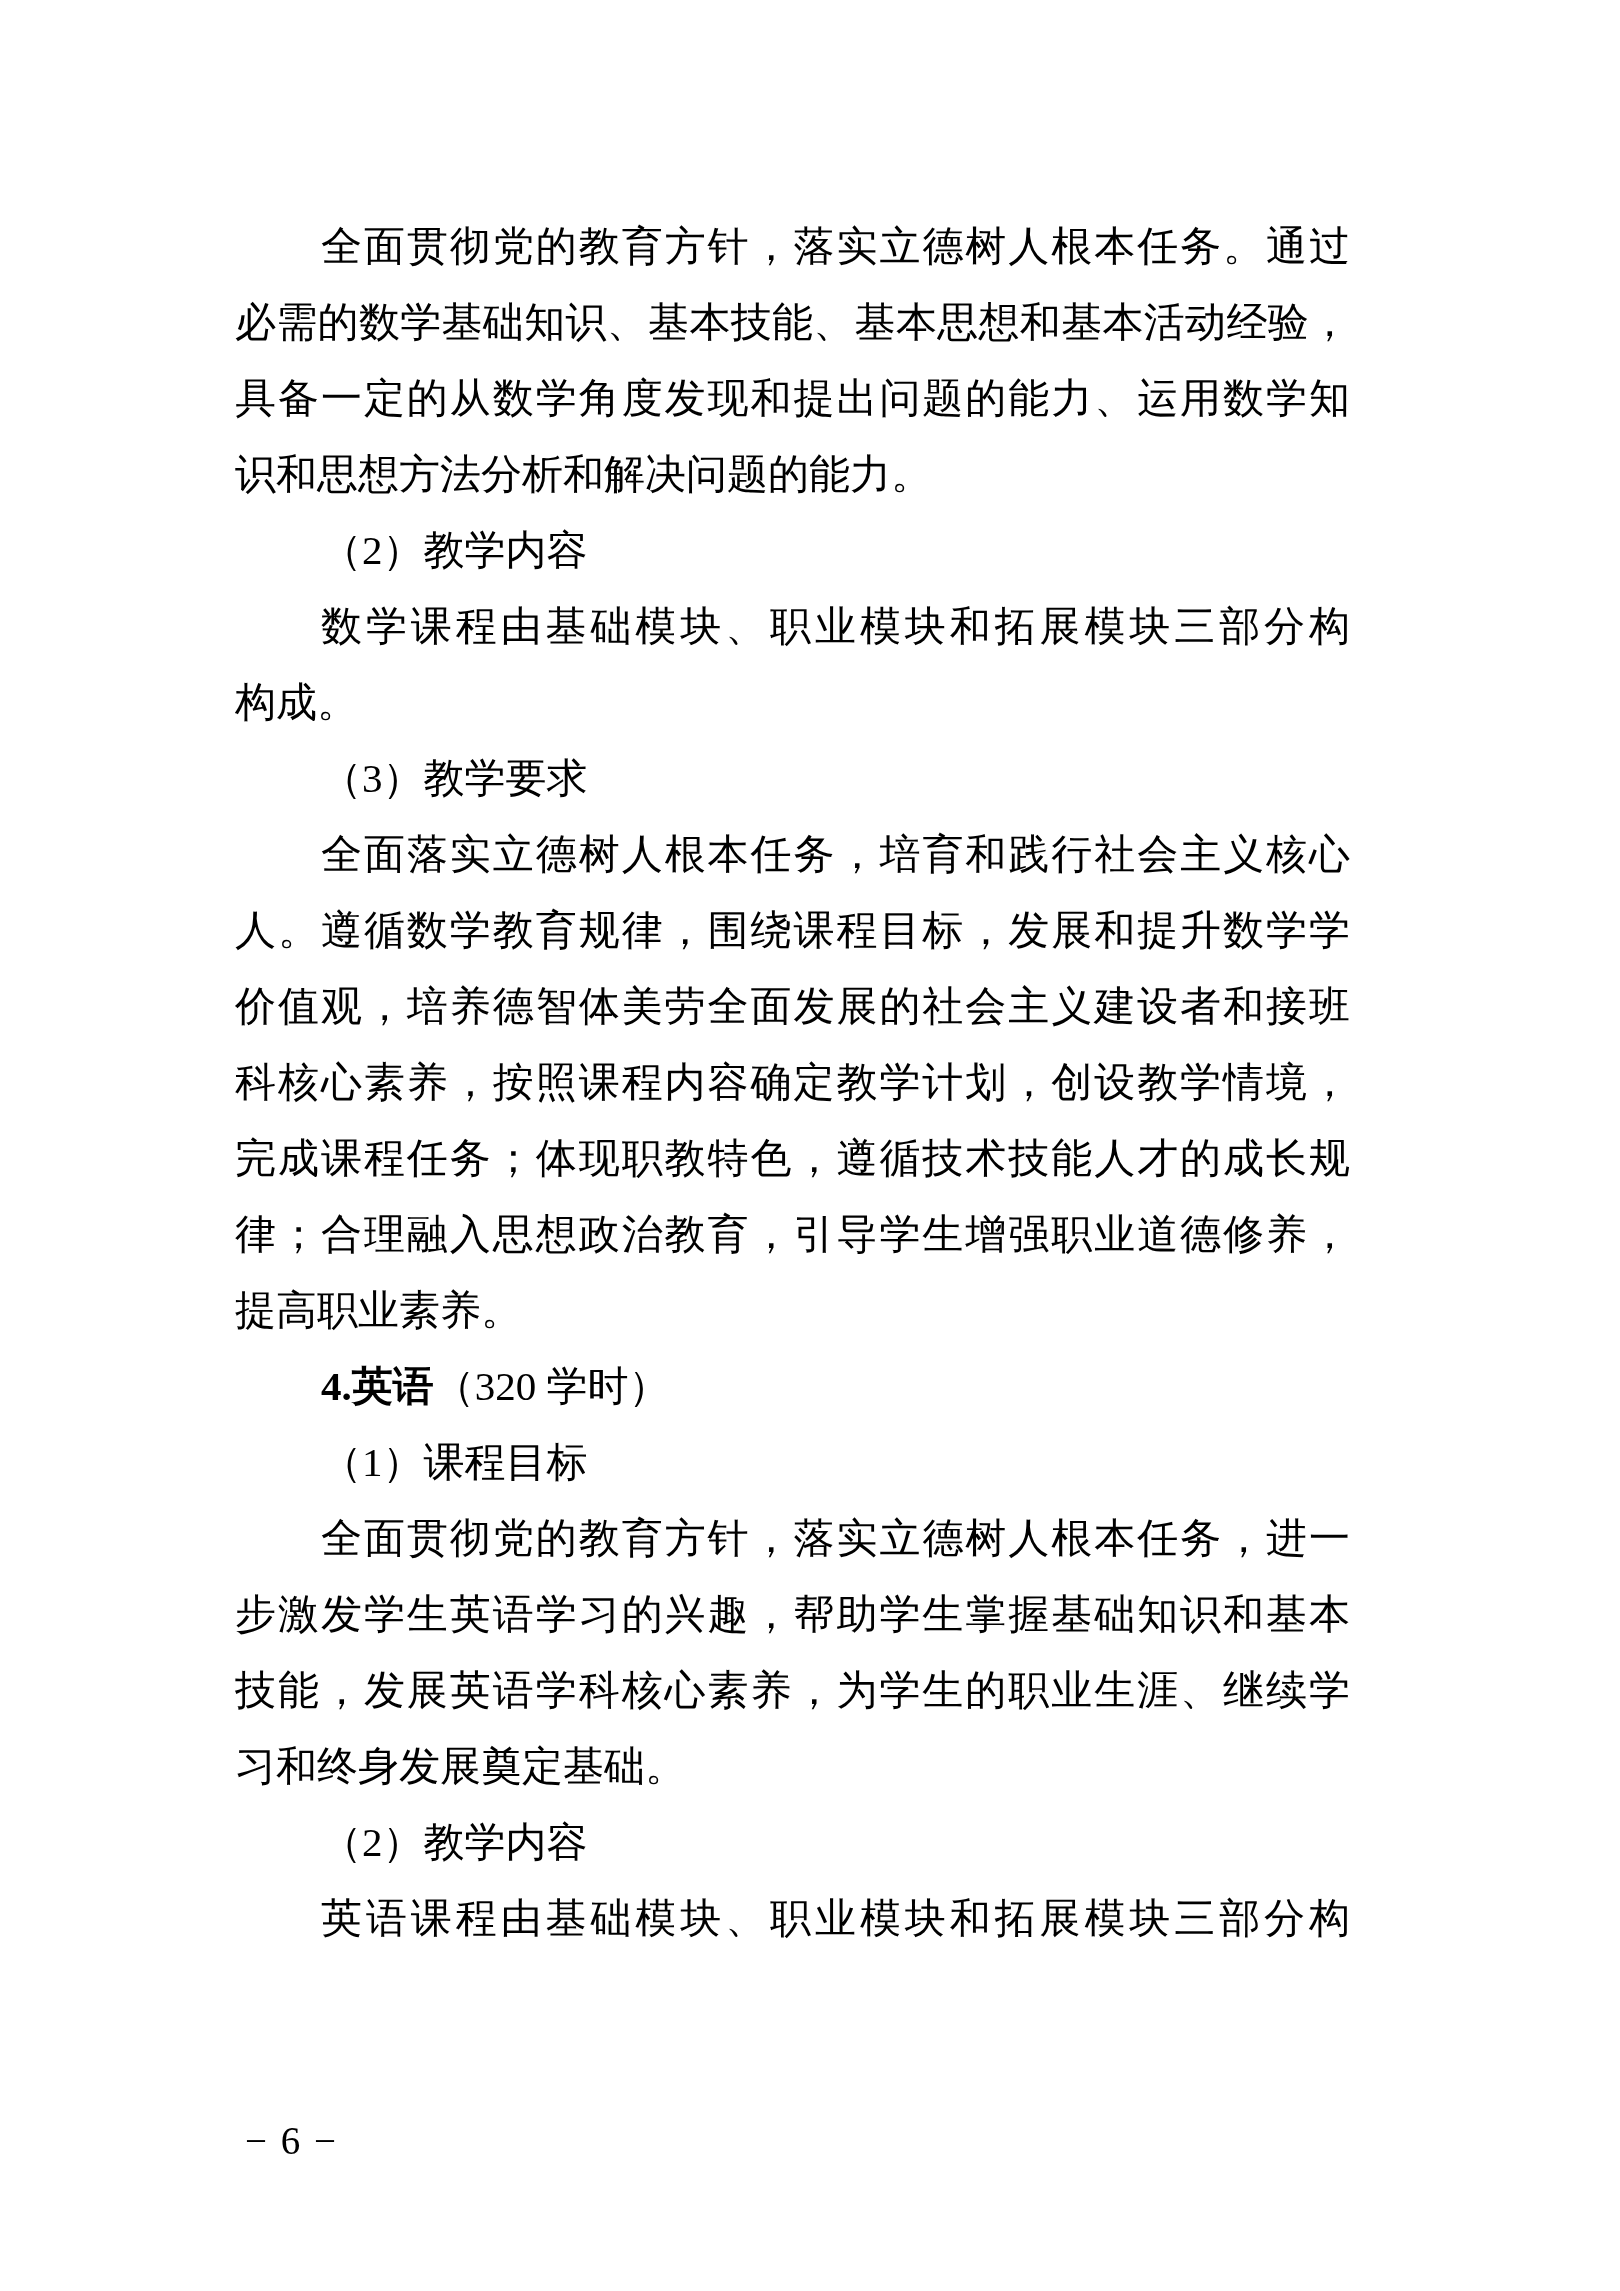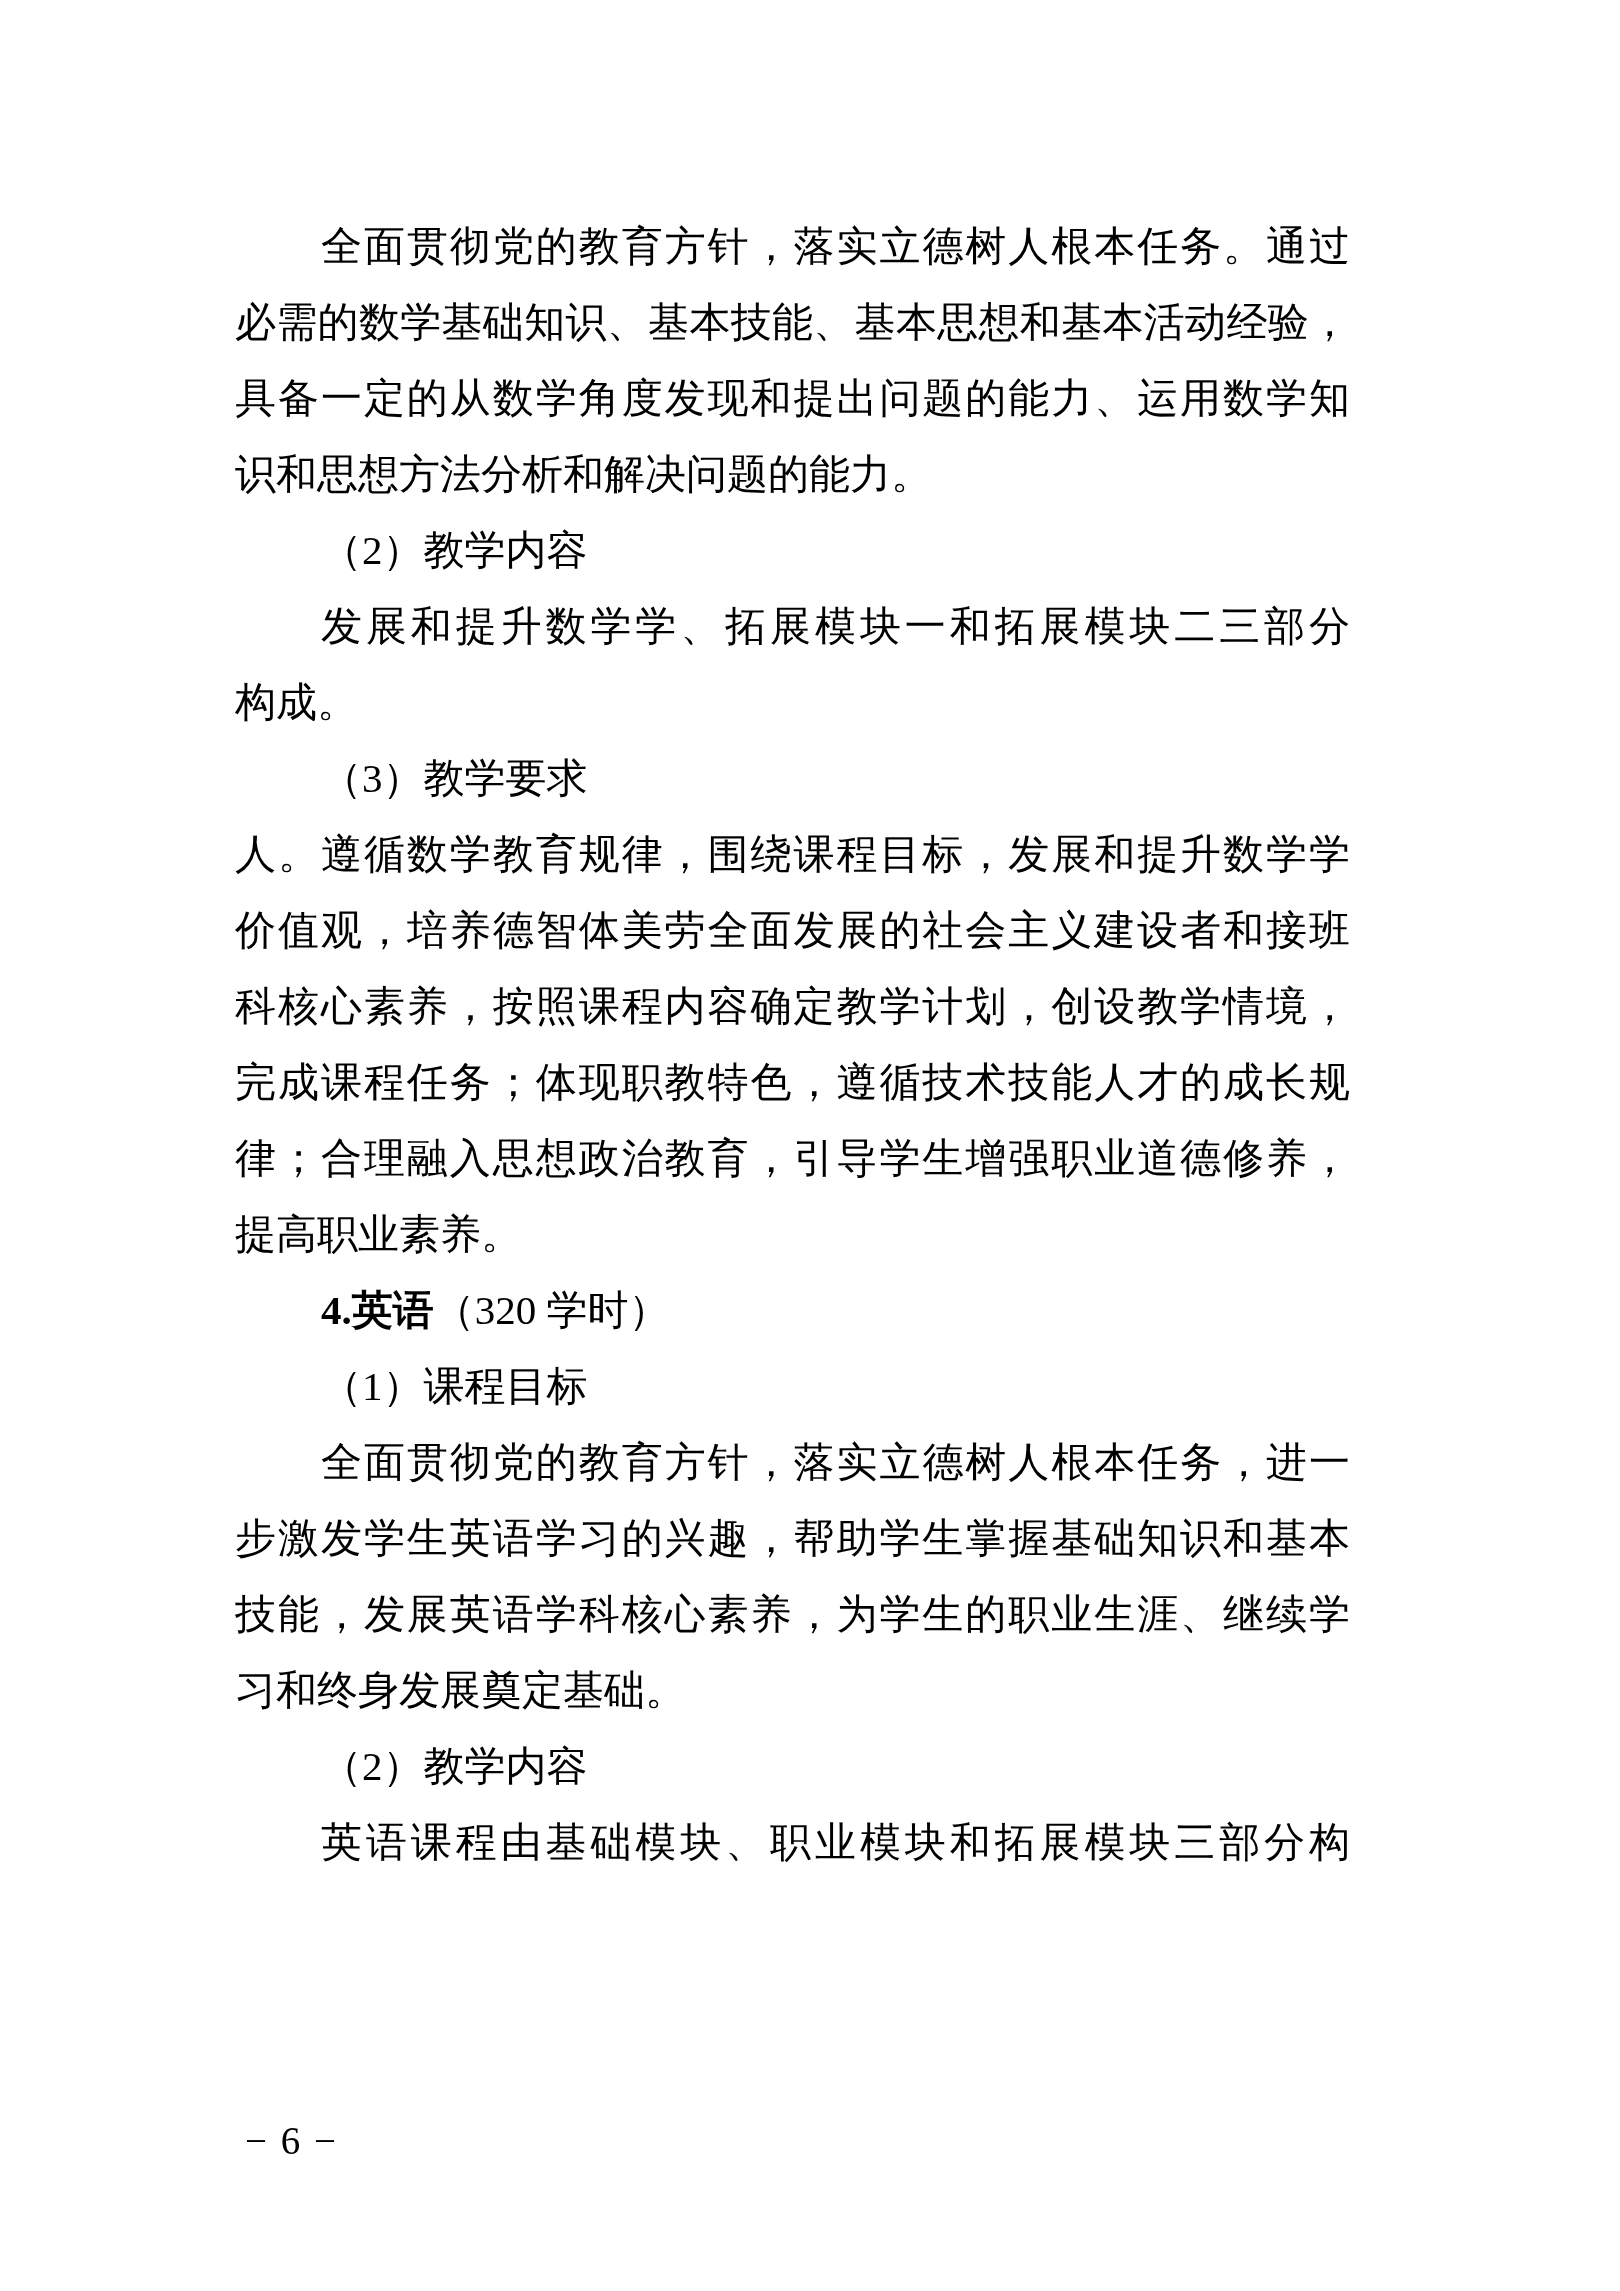--- a/index.html
+++ b/index.html
@@ -54,23 +54,24 @@
 <body>
 
 <div class="page">
 
   <div class="body-text">
     <div class="line first cont">全面贯彻党的教育方针，落实立德树人根本任务。通过</div>
     <div class="line cont">必需的数学基础知识、基本技能、基本思想和基本活动经验，</div>
     <div class="line cont">具备一定的从数学角度发现和提出问题的能力、运用数学知</div>
     <div class="line end">识和思想方法分析和解决问题的能力。</div>
     <div class="line first end">（2）教学内容</div>
-    <div class="line first cont">发展和提升数学学、拓展模块一和拓展模块二三部分</div>
+    <div class="line first cont">数学课程由基础模块、职业模块和拓展模块三部分构</div>
     <div class="line end">构成。</div>
     <div class="line first end">（3）教学要求</div>
+    <div class="line first cont">全面落实立德树人根本任务，培育和践行社会主义核心</div>
     <div class="line cont">人。遵循数学教育规律，围绕课程目标，发展和提升数学学</div>
     <div class="line cont">价值观，培养德智体美劳全面发展的社会主义建设者和接班</div>
     <div class="line cont">科核心素养，按照课程内容确定教学计划，创设教学情境，</div>
     <div class="line cont">完成课程任务；体现职教特色，遵循技术技能人才的成长规</div>
     <div class="line cont">律；合理融入思想政治教育，引导学生增强职业道德修养，</div>
     <div class="line end">提高职业素养。</div>
     <div class="line first end">
       <span class="bold-part">4.英语</span><span>（320 学时）</span>
     </div>
     <div class="line first end">（1）课程目标</div>

